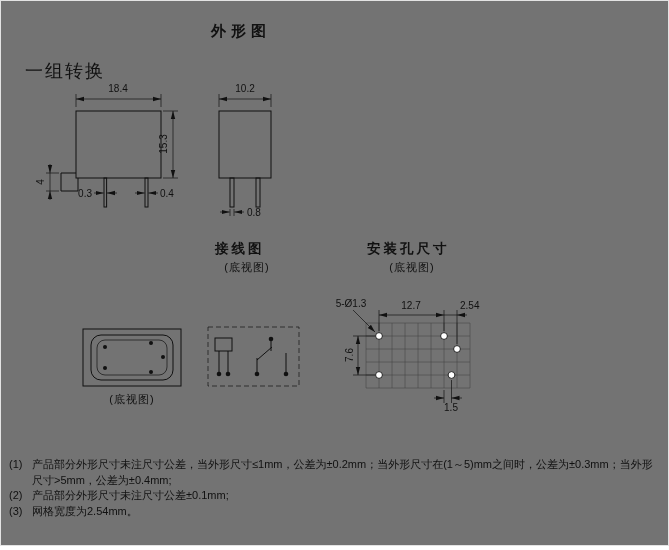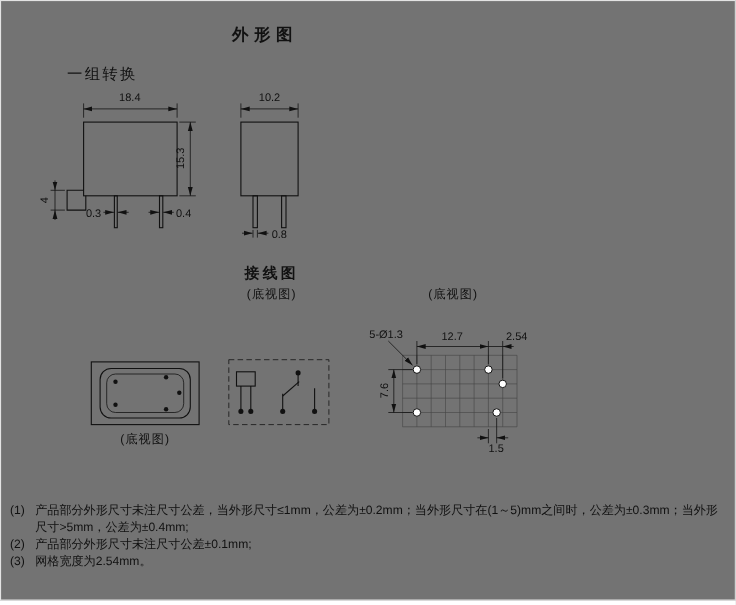--- a/index.html
+++ b/index.html
@@ -1,22 +1,22 @@
 <!DOCTYPE html>
 <html><head>
 <meta charset="utf-8">
 <style>
   html,body{margin:0;padding:0;background:#fff;}
   body{font-family:"Liberation Sans","DejaVu Sans",sans-serif;color:#111;}
   .page{position:relative;width:669px;height:546px;background:#737373;overflow:hidden;
         border:1px solid #e3e3e3;box-sizing:border-box;}
   .abs{position:absolute;}
   .title{font-size:15px;font-weight:bold;letter-spacing:5px;}
-  .variant{font-size:14px;letter-spacing:2px;margin-left:36px;}
-  .sec-title{font-size:13.5px;font-weight:bold;letter-spacing:3px;text-align:center;}
+  .variant{font-size:18px;letter-spacing:2px;}
+  .sec-title{font-size:13.5px;font-weight:bold;letter-spacing:3px;text-align:left;}
   .sec-sub{font-size:11px;text-align:center;letter-spacing:1px;}
   .caption{font-size:11px;text-align:center;letter-spacing:1px;}
   .notes{font-size:11px;line-height:15.5px;}
   .note{display:flex;}
   .note-marker{flex:0 0 23px;}
   .note-text{flex:1;}
   svg text{font-family:"Liberation Sans","DejaVu Sans",sans-serif;font-size:10px;fill:#111;}
   .stroke{stroke:#111;fill:none;stroke-width:1;}
   .thin{stroke:#111;fill:none;stroke-width:0.7;}
   .grid{stroke:#444;fill:none;stroke-width:0.55;}
@@ -26,20 +26,21 @@
 </head>
 <body>
 
 <div class="page">
 
   <div class="abs title" style="left:210px;top:21px;">外形图</div>
   <div class="abs variant" style="left:24px;top:58px;">一组转换</div>
 
   <div class="abs sec-title" style="left:214px;top:239px;width:64px;">接线图</div>
   <div class="abs sec-sub" style="left:214px;top:259px;width:64px;">(底视图)</div>
+  <div class="abs sec-title" style="left:366px;top:239px;width:90px;">安装孔尺寸</div>
   <div class="abs sec-sub" style="left:366px;top:259px;width:90px;">(底视图)</div>
 
   <svg class="abs" style="left:0;top:0;" width="669" height="550" viewBox="0 0 669 550">
     <defs>
       <marker id="arr" markerWidth="10" markerHeight="7" refX="8" refY="3" orient="auto-start-reverse" markerUnits="userSpaceOnUse">
         <path d="M0,0.8 L8,3 L0,5.2 z" fill="#111"></path>
       </marker>
     </defs>
 
     <g>

